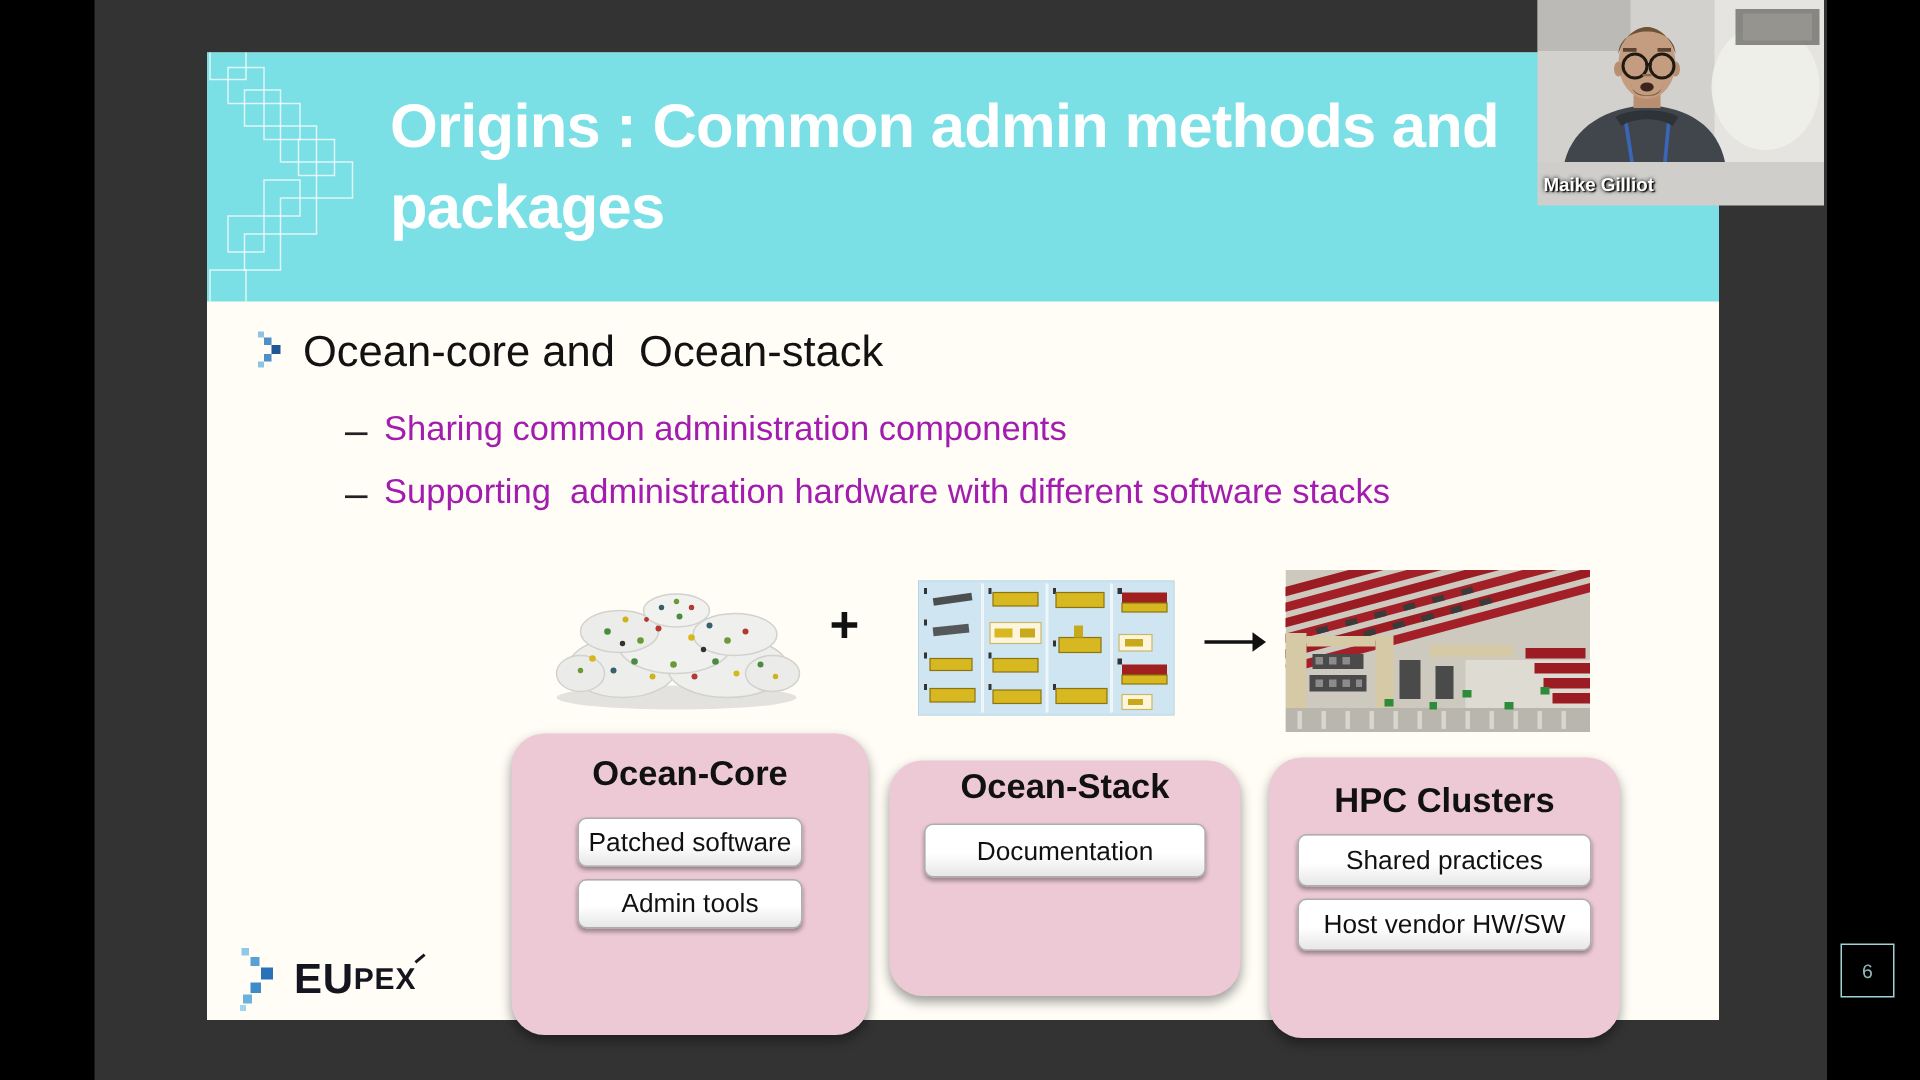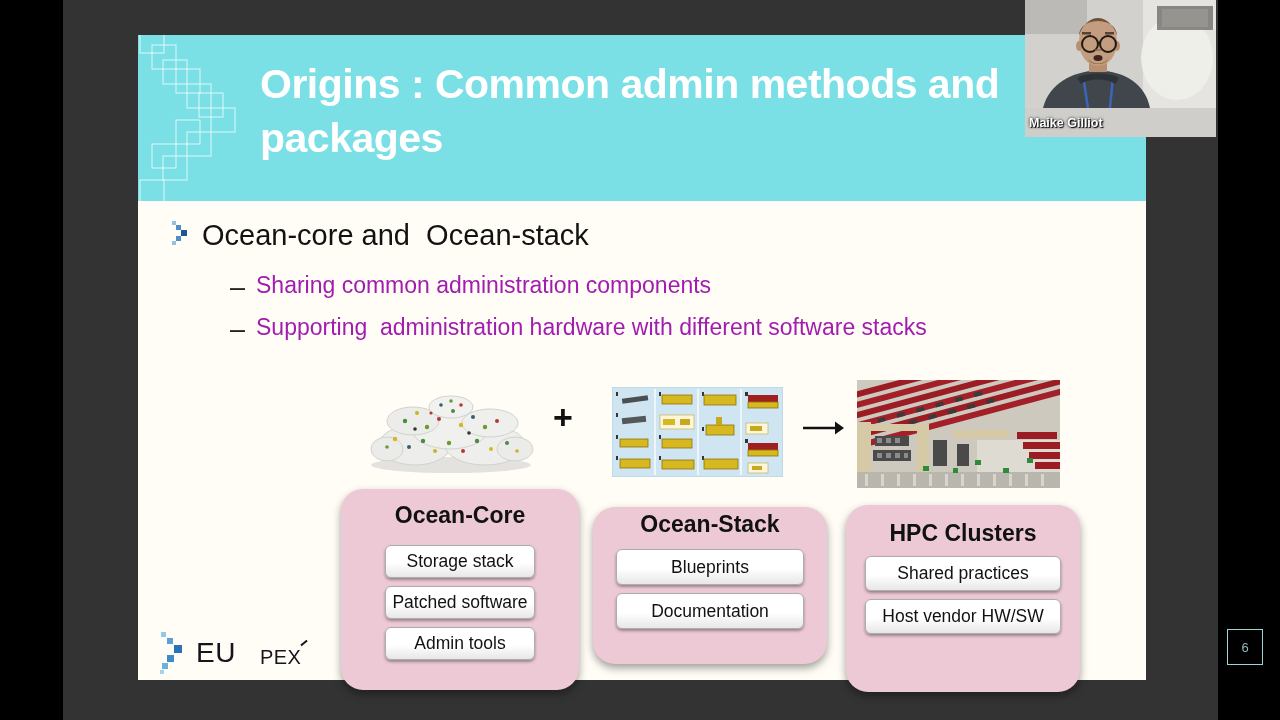--- a/index.html
+++ b/index.html
@@ -35,21 +35,21 @@
   .box1 .box-title{margin-bottom:16px;}
   .box1 .chip{width:150px;min-height:33px;margin-bottom:8px;}
   .box2{left:455px;top:472px;width:234px;height:153px;padding-top:4px;}
   .box2 .box-title{margin-bottom:11px;}
   .box2 .chip{width:188px;min-height:36px;margin-bottom:8px;}
   .box3{left:708px;top:470px;width:234px;height:172px;padding-top:15px;}
   .box3 .box-title{margin-bottom:9px;}
   .box3 .chip{width:196px;min-height:35px;margin-bottom:8px;}
   
   .logo{position:absolute;left:22px;top:596px;display:flex;align-items:center;}
-  .logo-text{margin-left:6px;color:#15151f;font-weight:normal;letter-spacing:.5px;display:flex;align-items:flex-end;gap:24px;}
+  .logo-text{margin-left:6px;color:#15151f;font-weight:bold;letter-spacing:.5px;display:flex;align-items:center;}
   .logo-eu{font-size:28px;}
   .logo-pex{font-size:20px;position:relative;}
   .logo-tick{position:absolute;right:-7px;top:-4px;width:8px;height:2px;background:#15151f;transform:rotate(-40deg);}
   .page-badge{position:absolute;left:1089px;top:594px;width:34px;height:34px;border:1px solid #9fd4d6;
               display:flex;align-items:center;justify-content:center;font-size:13px;color:#93b7ba;}
   
   .webcam{position:absolute;left:1025px;top:0;width:191px;height:137px;overflow:hidden;background:#cfcecb;}
   .cam-name{position:absolute;left:4px;bottom:7px;color:#fff;font-size:12.5px;font-weight:bold;
             text-shadow:1px 1px 1px #000,0 0 3px #000;}
 </style>
@@ -283,28 +283,26 @@
           <rect x="66" y="86" width="6" height="5"></rect>
             <rect x="118" y="80" width="6" height="5"></rect>
           <rect x="146" y="88" width="6" height="5"></rect>
             <rect x="170" y="78" width="6" height="5"></rect>
           <rect x="96" y="88" width="5" height="5"></rect>
         </g>
       </svg>
 
       <div class="pink-box box1">
         <div class="box-title">Ocean-Core</div>
-        <div class="chip">Storage stack</div>
         <div class="chip" style="width:150px;">Patched software</div>
         <div class="chip">Admin tools</div>
       </div>
 
       <div class="pink-box box2">
         <div class="box-title">Ocean-Stack</div>
-        <div class="chip">Blueprints</div>
         <div class="chip">Documentation</div>
       </div>
 
       <div class="pink-box box3">
         <div class="box-title">HPC Clusters</div>
         <div class="chip">Shared practices</div>
         <div class="chip">Host vendor HW/SW</div>
       </div>
 
       <div class="logo">

